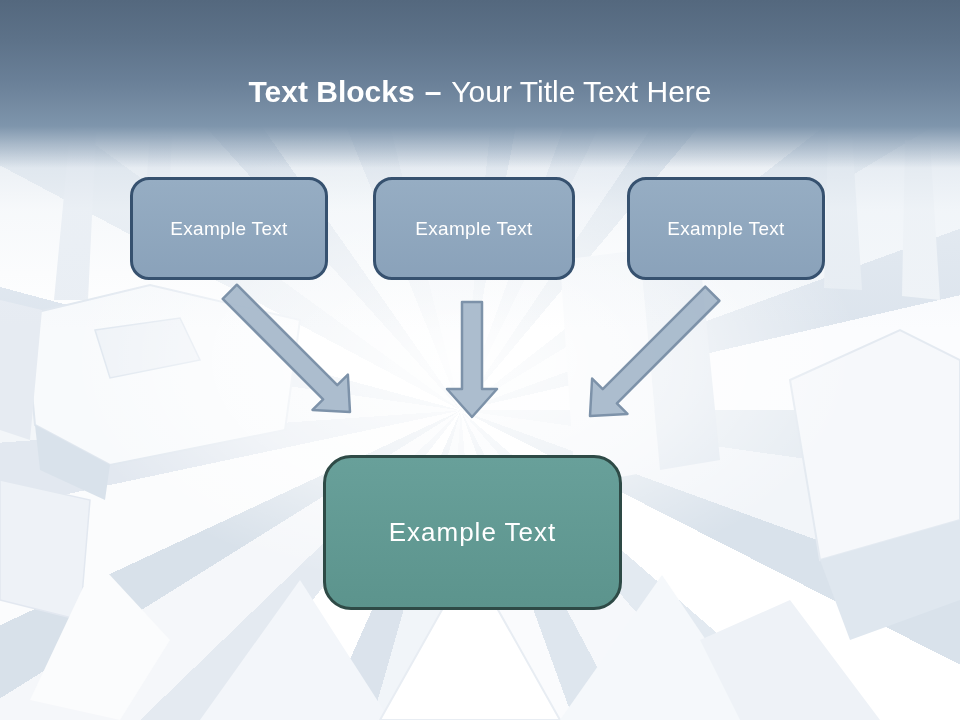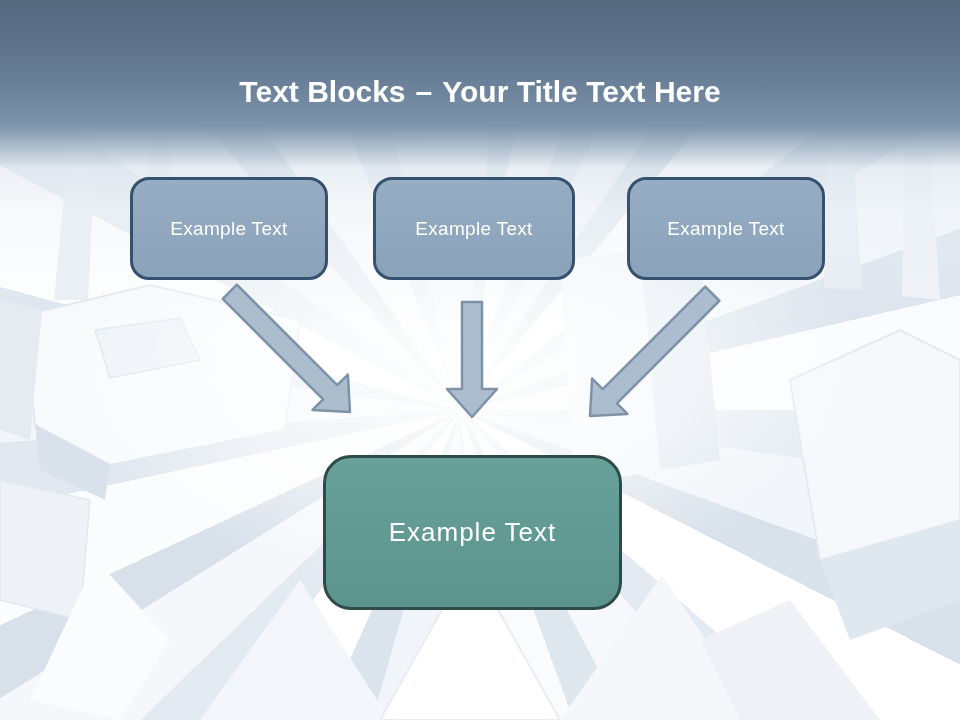--- a/index.html
+++ b/index.html
@@ -46,21 +46,21 @@
       #54687e 0px,#5d7289 40px,#6a8098 82px,#768ca3 108px,#7e95ac 126px,
       rgba(126,149,172,0.55) 144px,rgba(126,149,172,0) 168px);
   }
   .title{
     position:absolute;left:0;top:52px;width:100%;
     text-align:center;color:#ffffff;font-size:30px;line-height:1.3;
     white-space:nowrap;
   }
   .t-bold{font-weight:bold;}
   .t-sep{font-weight:bold;margin:0 10px;}
-  .t-rest{font-weight:bold;margin-top:11px;}
+  .t-rest{font-weight:normal;margin-top:11px;}
 
   
   .tbox{
     position:absolute;top:177px;height:103px;box-sizing:border-box;
     background:linear-gradient(180deg,#96adc3 0%,#8aa2ba 100%);
     border:3px solid #36516f;border-radius:19px;
     display:flex;align-items:center;justify-content:center;
   }
   .tbox span{color:#ffffff;font-size:19px;letter-spacing:0.3px;}
   .b1{left:130px;width:198px;}

